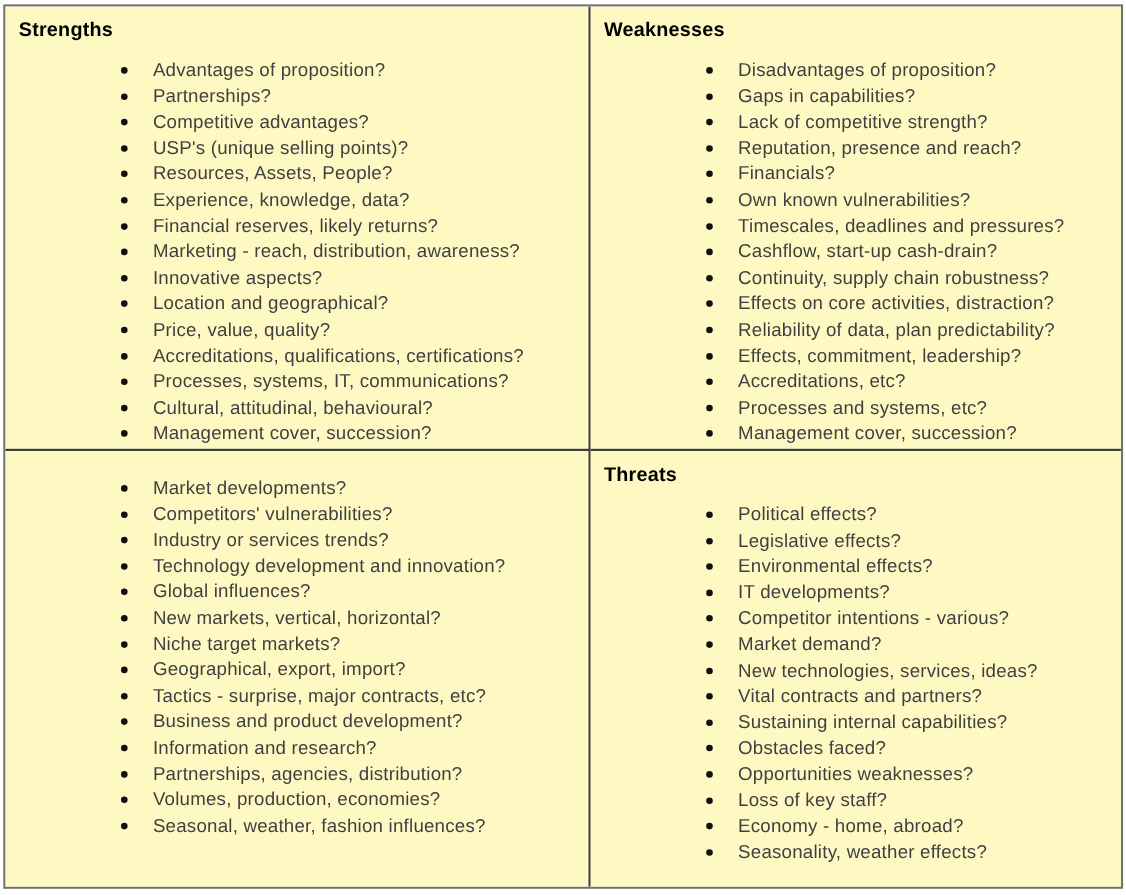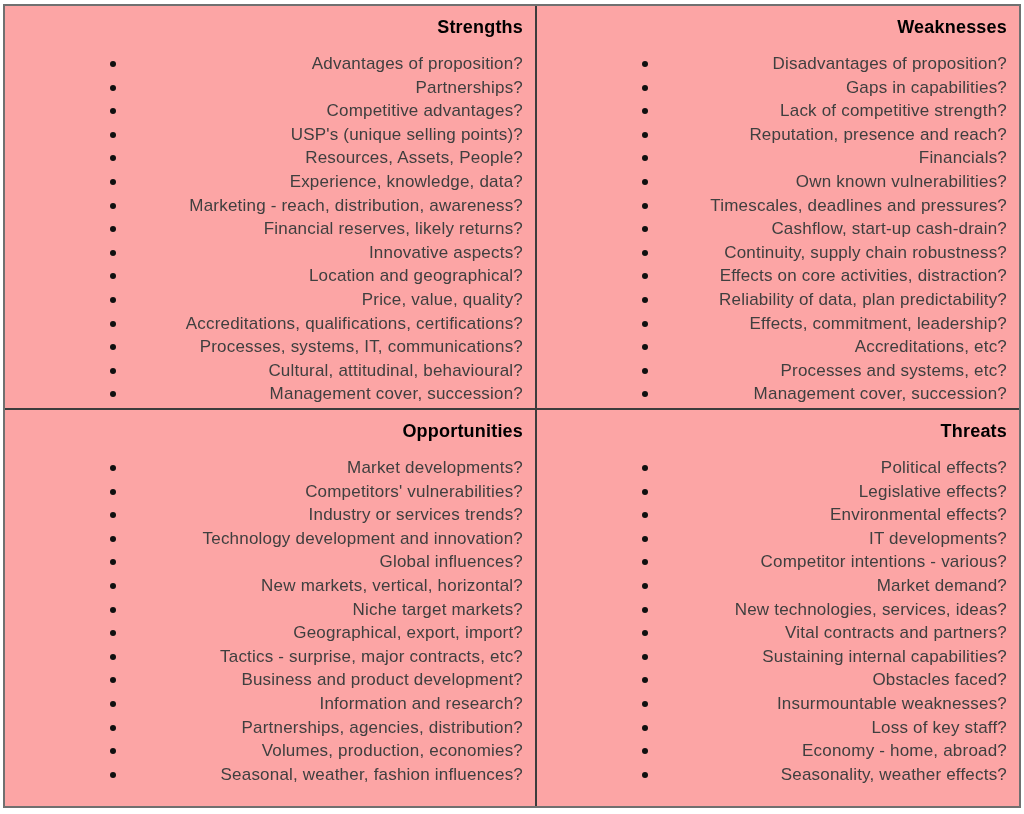--- a/index.html
+++ b/index.html
@@ -22,22 +22,21 @@
     height: 804px;
     border: 2px solid #707070;
     display: grid;
     grid-template-columns: 532px 1fr;
     grid-template-rows: 404px 1fr;
     background: #ffffff;
   }
   .cell {
     padding: 9px 12px 4px 12px;
     overflow: hidden;
-    background: #fca5a5;
-    text-align: right;
+    background: #fef9c3;
   }
   .cell-tl { border-right: 2px solid #3c3c3c; border-bottom: 2px solid #3c3c3c; }
   .cell-tr { border-bottom: 2px solid #3c3c3c; }
   .cell-bl { border-right: 2px solid #3c3c3c; }
   .cell-title {
     font-size: 18px;
     font-weight: bold;
     color: #000000;
     letter-spacing: 0.2px;
     line-height: 24px;
@@ -76,22 +75,22 @@
 
     <div class="cell cell-tl">
       <span class="cell-title">Strengths</span>
       <ul class="swot-list">
           <li class="swot-item">Advantages of proposition?</li>
           <li class="swot-item">Partnerships?</li>
           <li class="swot-item">Competitive advantages?</li>
           <li class="swot-item">USP's (unique selling points)?</li>
           <li class="swot-item">Resources, Assets, People?</li>
           <li class="swot-item">Experience, knowledge, data?</li>
+          <li class="swot-item">Financial reserves, likely returns?</li>
           <li class="swot-item">Marketing - reach, distribution, awareness?</li>
-          <li class="swot-item">Financial reserves, likely returns?</li>
           <li class="swot-item">Innovative aspects?</li>
           <li class="swot-item">Location and geographical?</li>
           <li class="swot-item">Price, value, quality?</li>
           <li class="swot-item">Accreditations, qualifications, certifications?</li>
           <li class="swot-item">Processes, systems, IT, communications?</li>
           <li class="swot-item">Cultural, attitudinal, behavioural?</li>
           <li class="swot-item">Management cover, succession?</li>
         </ul>
     </div>
 
@@ -110,21 +109,20 @@
           <li class="swot-item">Effects on core activities, distraction?</li>
           <li class="swot-item">Reliability of data, plan predictability?</li>
           <li class="swot-item">Effects, commitment, leadership?</li>
           <li class="swot-item">Accreditations, etc?</li>
           <li class="swot-item">Processes and systems, etc?</li>
           <li class="swot-item">Management cover, succession?</li>
         </ul>
     </div>
 
     <div class="cell cell-bl">
-      <span class="cell-title">Opportunities</span>
       <ul class="swot-list">
           <li class="swot-item">Market developments?</li>
           <li class="swot-item">Competitors' vulnerabilities?</li>
           <li class="swot-item">Industry or services trends?</li>
           <li class="swot-item">Technology development and innovation?</li>
           <li class="swot-item">Global influences?</li>
           <li class="swot-item">New markets, vertical, horizontal?</li>
           <li class="swot-item">Niche target markets?</li>
           <li class="swot-item">Geographical, export, import?</li>
           <li class="swot-item">Tactics - surprise, major contracts, etc?</li>
@@ -142,21 +140,21 @@
           <li class="swot-item">Political effects?</li>
           <li class="swot-item">Legislative effects?</li>
           <li class="swot-item">Environmental effects?</li>
           <li class="swot-item">IT developments?</li>
           <li class="swot-item">Competitor intentions - various?</li>
           <li class="swot-item">Market demand?</li>
           <li class="swot-item">New technologies, services, ideas?</li>
           <li class="swot-item">Vital contracts and partners?</li>
           <li class="swot-item">Sustaining internal capabilities?</li>
           <li class="swot-item">Obstacles faced?</li>
-          <li class="swot-item">Insurmountable weaknesses?</li>
+          <li class="swot-item">Opportunities weaknesses?</li>
           <li class="swot-item">Loss of key staff?</li>
           <li class="swot-item">Economy - home, abroad?</li>
           <li class="swot-item">Seasonality, weather effects?</li>
         </ul>
     </div>
 
   </div>
 </div>
 
 </body></html>

